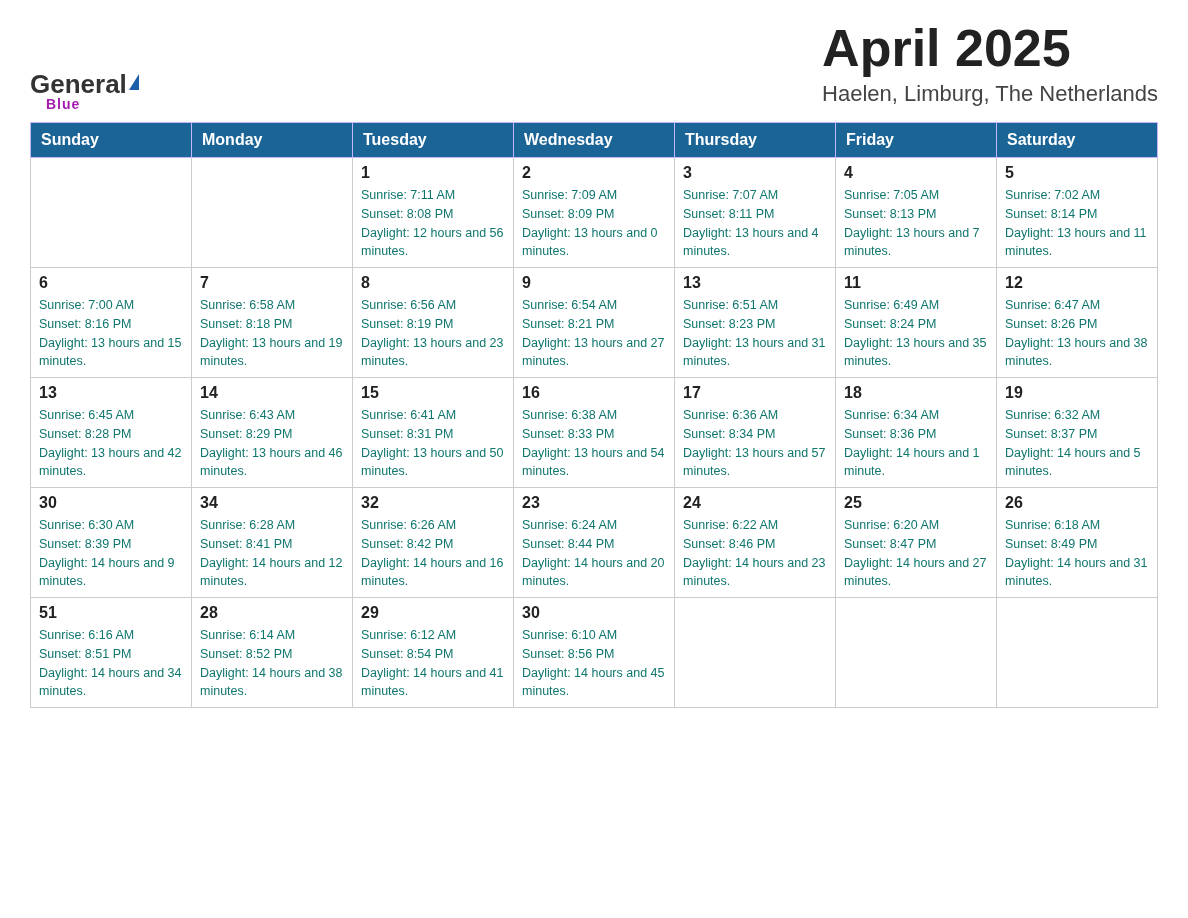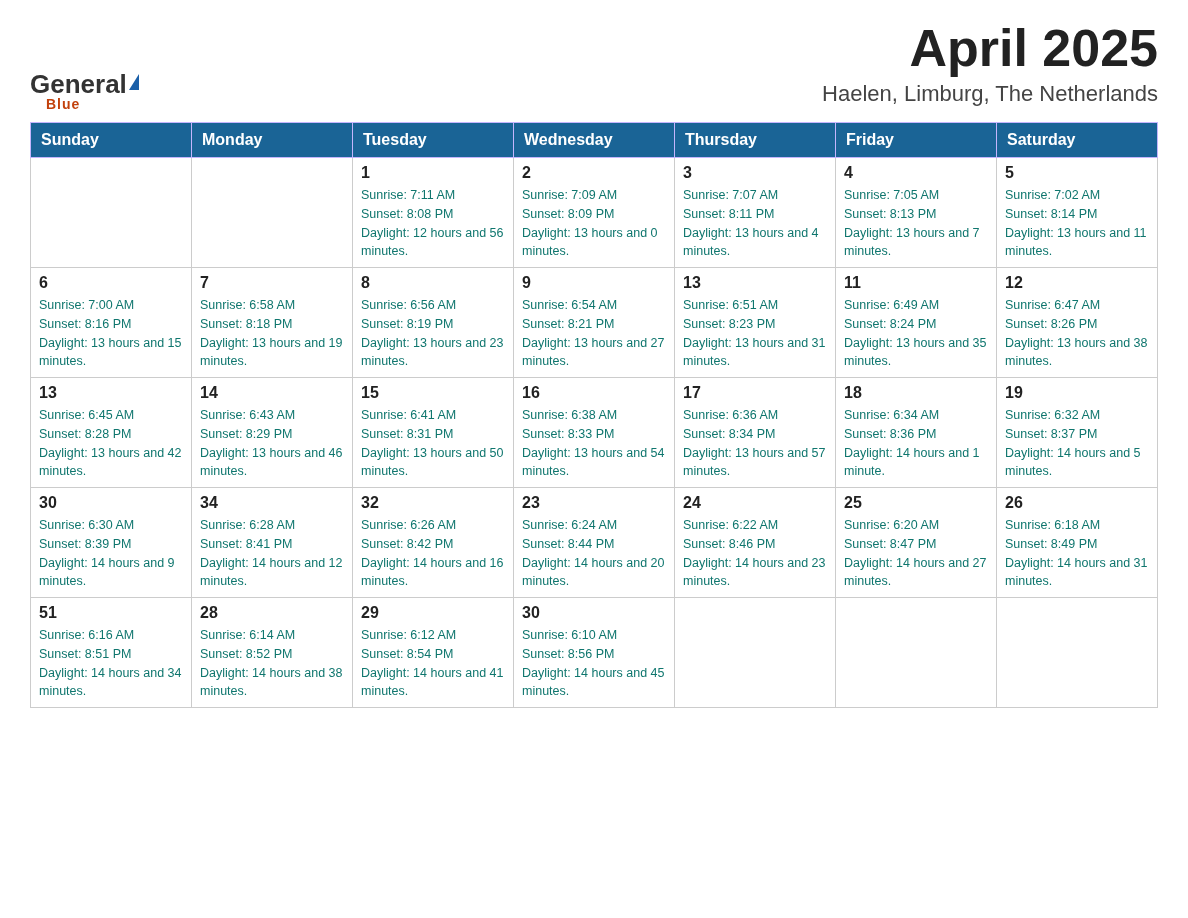--- a/index.html
+++ b/index.html
@@ -39,41 +39,40 @@
       border-left: 10px solid transparent;
       border-bottom: 16px solid #1a5fa8;
       display: inline-block;
       margin-left: 2px;
       vertical-align: middle;
       position: relative;
       top: -3px;
     }
     .logo-sub {
       font-size: 14px;
-      color: #c2410c;
+      color: #a21caf;
       font-weight: bold;
       margin-top: -4px;
       letter-spacing: 1px;
       padding-left: 16px;
     }
     .title-block {
-      text-align: right;
+      text-align: left;
     }
     .title-block h1 {
       font-size: 52px;
       font-weight: 900;
       color: #222;
       line-height: 1.1;
     }
     .title-block h2 {
       font-size: 22px;
       font-weight: 400;
       color: #444;
       margin-top: 4px;
-      margin-left: 8px;
     }
     .calendar {
       width: 100%;
       border-collapse: collapse;
       margin-top: 10px;
     }
     .calendar thead tr {
       background-color: #1a6496;
     }
     .calendar thead th {

